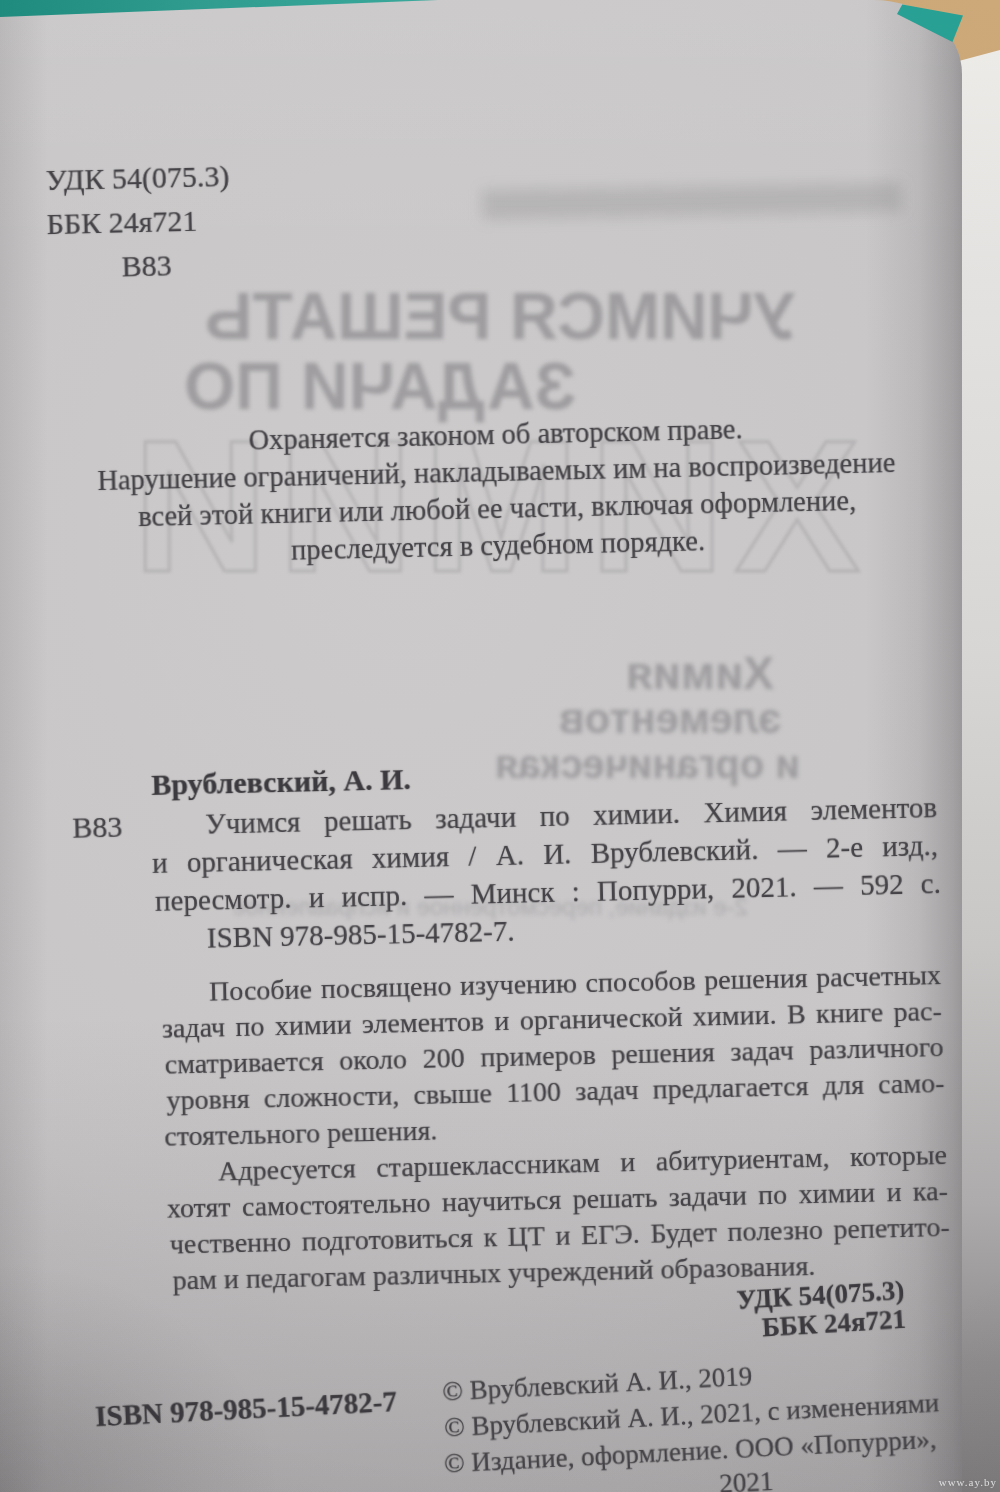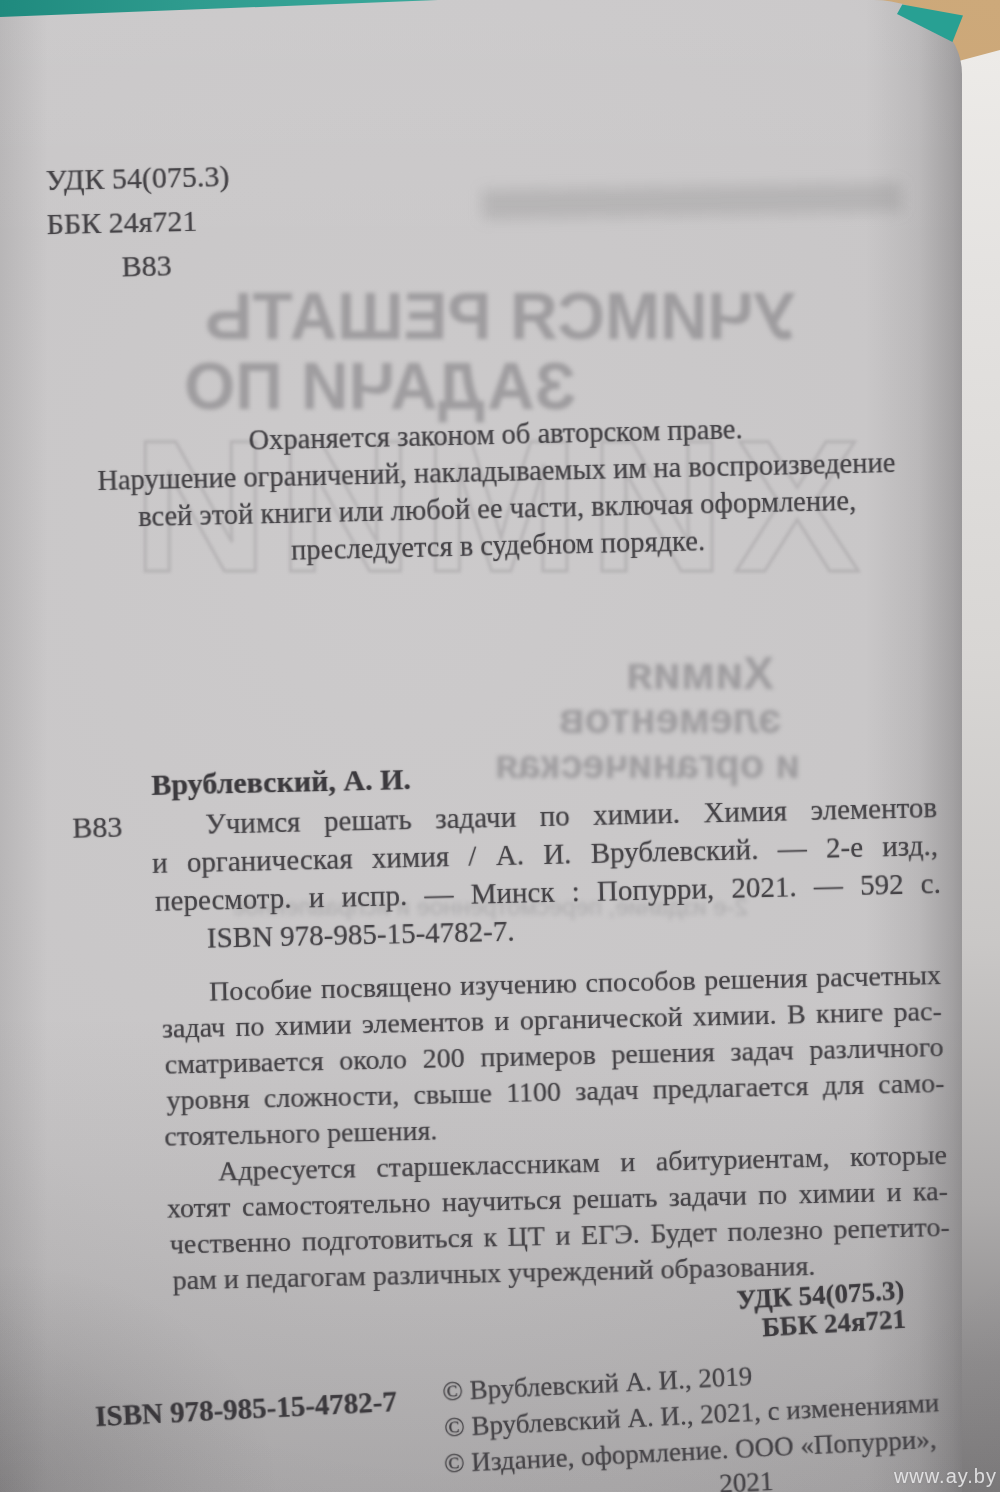--- a/index.html
+++ b/index.html
@@ -92,22 +92,22 @@
   .cr4{left:700px;top:1479px;font-size:27px;}
   
   .vignette{
     position:absolute;left:0;top:0;width:1000px;height:1492px;z-index:7;pointer-events:none;
     background:
       radial-gradient(40% 22% at 0% 100%,rgba(28,26,28,0.16),rgba(28,26,28,0) 70%),
       radial-gradient(140% 100% at 48% 40%,rgba(0,0,0,0) 58%,rgba(32,30,33,0.10) 88%,rgba(32,30,33,0.18) 100%);
   }
   .watermark{
     position:absolute;right:3px;bottom:4px;z-index:8;
-    font-family:Liberation Sans, sans-serif;
-    font-size:20px;letter-spacing:1px;color:rgba(248,248,250,0.78);
+    font-family:Liberation Serif, serif;
+    font-size:11px;letter-spacing:1px;color:rgba(248,248,250,0.78);
     text-shadow:0 0 2px rgba(120,118,120,0.6);
   }
 </style>
 </head>
 <body>
 
 <div class="photo">
 
   <div class="fore-edge"></div>
 

